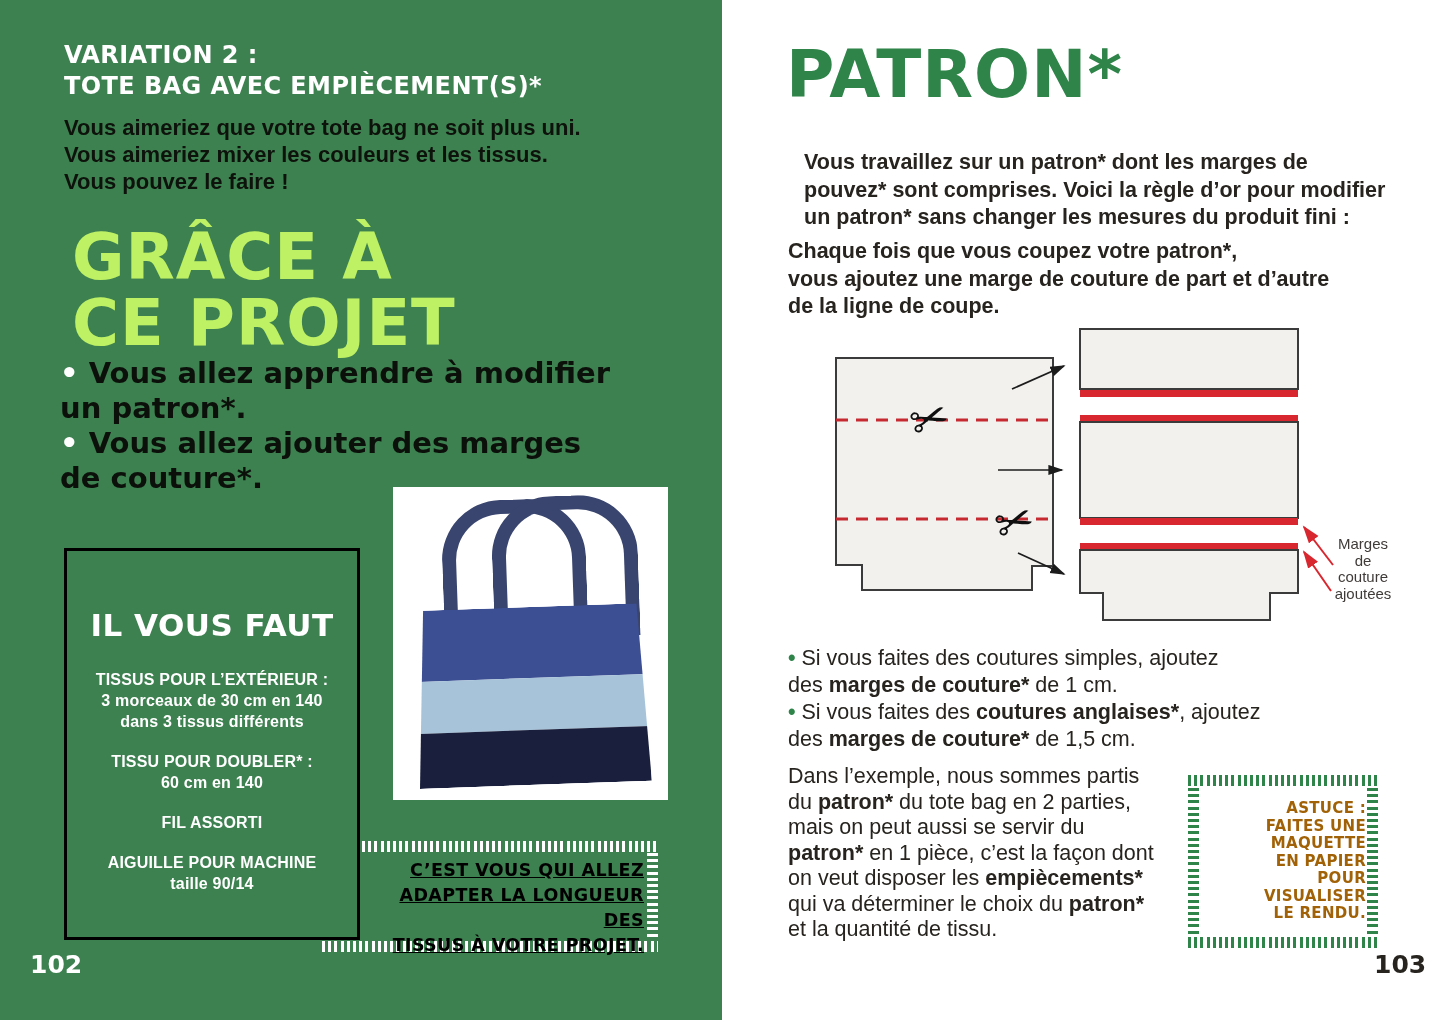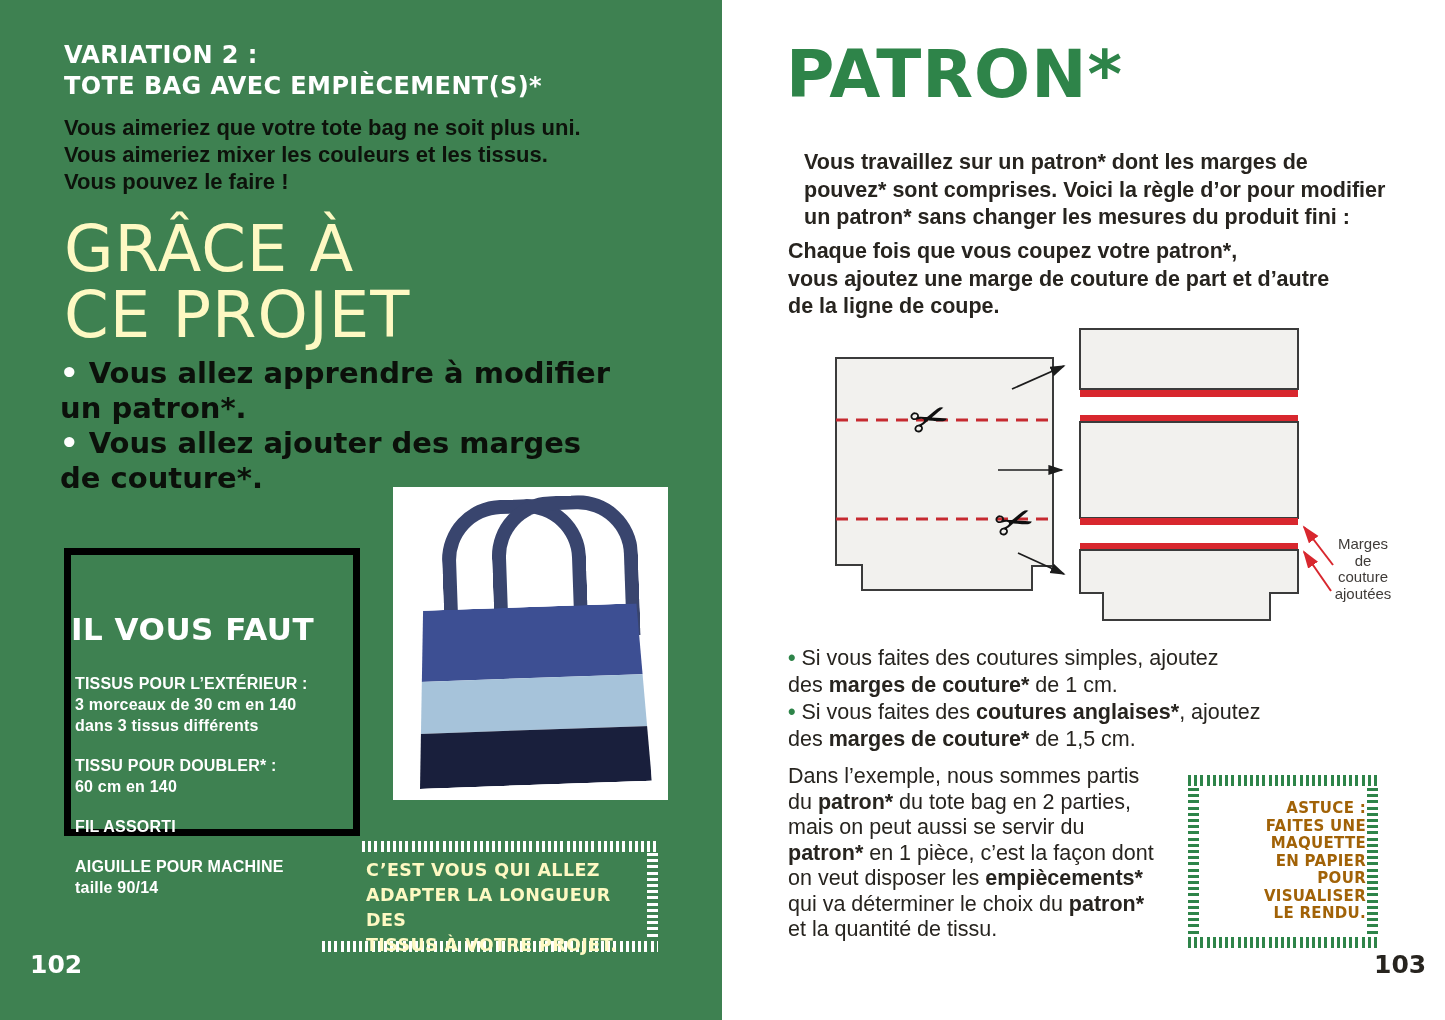--- a/index.html
+++ b/index.html
@@ -4,48 +4,48 @@
 <style>
   html,body{margin:0;padding:0;background:#ffffff;}
   #stage{position:relative;width:1445px;height:1020px;overflow:hidden;
          font-family:"Liberation Sans",sans-serif;background:#ffffff;}
   
   .page-left{position:absolute;left:0;top:0;width:722px;height:1020px;background:#3e8151;}
   .kicker{position:absolute;left:64px;top:40px;margin:0;color:#ffffff;
           font-family:"DejaVu Sans",sans-serif;font-weight:bold;font-size:24px;line-height:31px;letter-spacing:.4px;}
   .intro{position:absolute;left:64px;top:114px;margin:0;color:#0d120b;
          font-weight:bold;font-size:22px;line-height:27px;}
-  .big-title{position:absolute;left:60px;top:212px;margin:4px;color:#fef9c3;
-         font-family:"DejaVu Sans",sans-serif;font-weight:normal;font-size:64px;line-height:66px;letter-spacing:1px;}
+  .big-title{position:absolute;left:60px;top:212px;margin:12px;color:#bef264;
+         font-family:"DejaVu Sans",sans-serif;font-weight:bold;font-size:64px;line-height:66px;letter-spacing:1px;}
   .goals{position:absolute;left:60px;top:356px;width:620px;color:#0b100a;
          font-family:"DejaVu Sans",sans-serif;font-weight:bold;font-size:29px;line-height:35px;}
   .goals .wdot{color:#ffffff;}
-  .mat-box{position:absolute;left:64px;top:548px;width:296px;height:288px;
-           border:7px solid #000000;box-sizing:border-box;color:#ffffff;}
+  .mat-box{position:absolute;left:64px;top:548px;width:296px;height:392px;
+           border:3px solid #000000;box-sizing:border-box;color:#ffffff;text-align:center;}
   .mat-title{margin:56px 0 26px 0;font-family:"DejaVu Sans",sans-serif;font-weight:bold;font-size:31px;letter-spacing:.5px;}
   .mat-item{margin:0 4px 19px 4px;font-weight:bold;font-size:16px;line-height:21px;letter-spacing:.2px;}
   .mat-item .lbl{display:block;}
   .photo{position:absolute;left:393px;top:487px;width:275px;height:313px;background:#ffffff;overflow:hidden;}
   .bag{position:absolute;left:0;top:0;width:100%;height:100%;transform:rotate(-2deg);}
   .strap{position:absolute;border:14px solid #39456e;border-bottom:none;border-radius:60px 60px 0 0;}
   .strap.s1{left:52px;top:12px;width:116px;height:128px;}
   .strap.s2{left:102px;top:10px;width:118px;height:128px;}
   .bag-body{position:absolute;left:22px;top:120px;width:232px;height:178px;
             clip-path:polygon(4% 0,96% 0,100% 100%,0 100%);}
   .band-top{height:40%;background:#3d4f93;}
   .band-mid{height:29%;background:#a6c3da;}
   .band-bot{height:31%;background:#191f3c;}
   
   .hatch-h{position:absolute;height:11px;background:repeating-linear-gradient(90deg,#ffffff 0 3px,transparent 3px 6.2px);}
   .hatch-v{position:absolute;width:11px;background:repeating-linear-gradient(180deg,#ffffff 0 3px,transparent 3px 6.2px);}
   .note-top{left:362px;top:841px;width:296px;}
   .note-right{left:647px;top:853px;height:87px;}
   .note-bottom{left:322px;top:941px;width:336px;}
-  .note-text{position:absolute;left:366px;top:858px;width:278px;text-align:left;color:#fef9c3;
-             font-family:"DejaVu Sans",sans-serif;font-weight:bold;font-size:17.5px;line-height:25px;letter-spacing:.4px;}
+  .note-text{position:absolute;left:366px;top:858px;width:278px;text-align:right;color:#000000;
+             font-family:"DejaVu Sans",sans-serif;font-weight:bold;font-size:17.5px;line-height:25px;letter-spacing:.4px;text-decoration:underline;}
   .pagenum{position:absolute;font-family:"DejaVu Sans",sans-serif;font-weight:bold;font-size:25px;}
   .pn-left{left:30px;top:950px;color:#ffffff;}
   
   .page-right{position:absolute;left:722px;top:0;width:723px;height:1020px;background:#ffffff;color:#27241f;}
   .patron-title{position:absolute;left:64px;top:42px;margin:0;color:#2e8449;
           font-family:"DejaVu Sans",sans-serif;font-weight:bold;font-size:66px;letter-spacing:1px;line-height:1;}
   .p1{position:absolute;left:66px;top:133px;margin:16px;font-size:21.5px;line-height:27.5px;font-weight:bold;}
   .p2{position:absolute;left:66px;top:238px;margin:0;font-size:21.5px;line-height:27.5px;font-weight:bold;}
   .diag{position:absolute;left:78px;top:325px;}
   .diag-label{position:absolute;left:598px;top:536px;width:86px;text-align:center;

